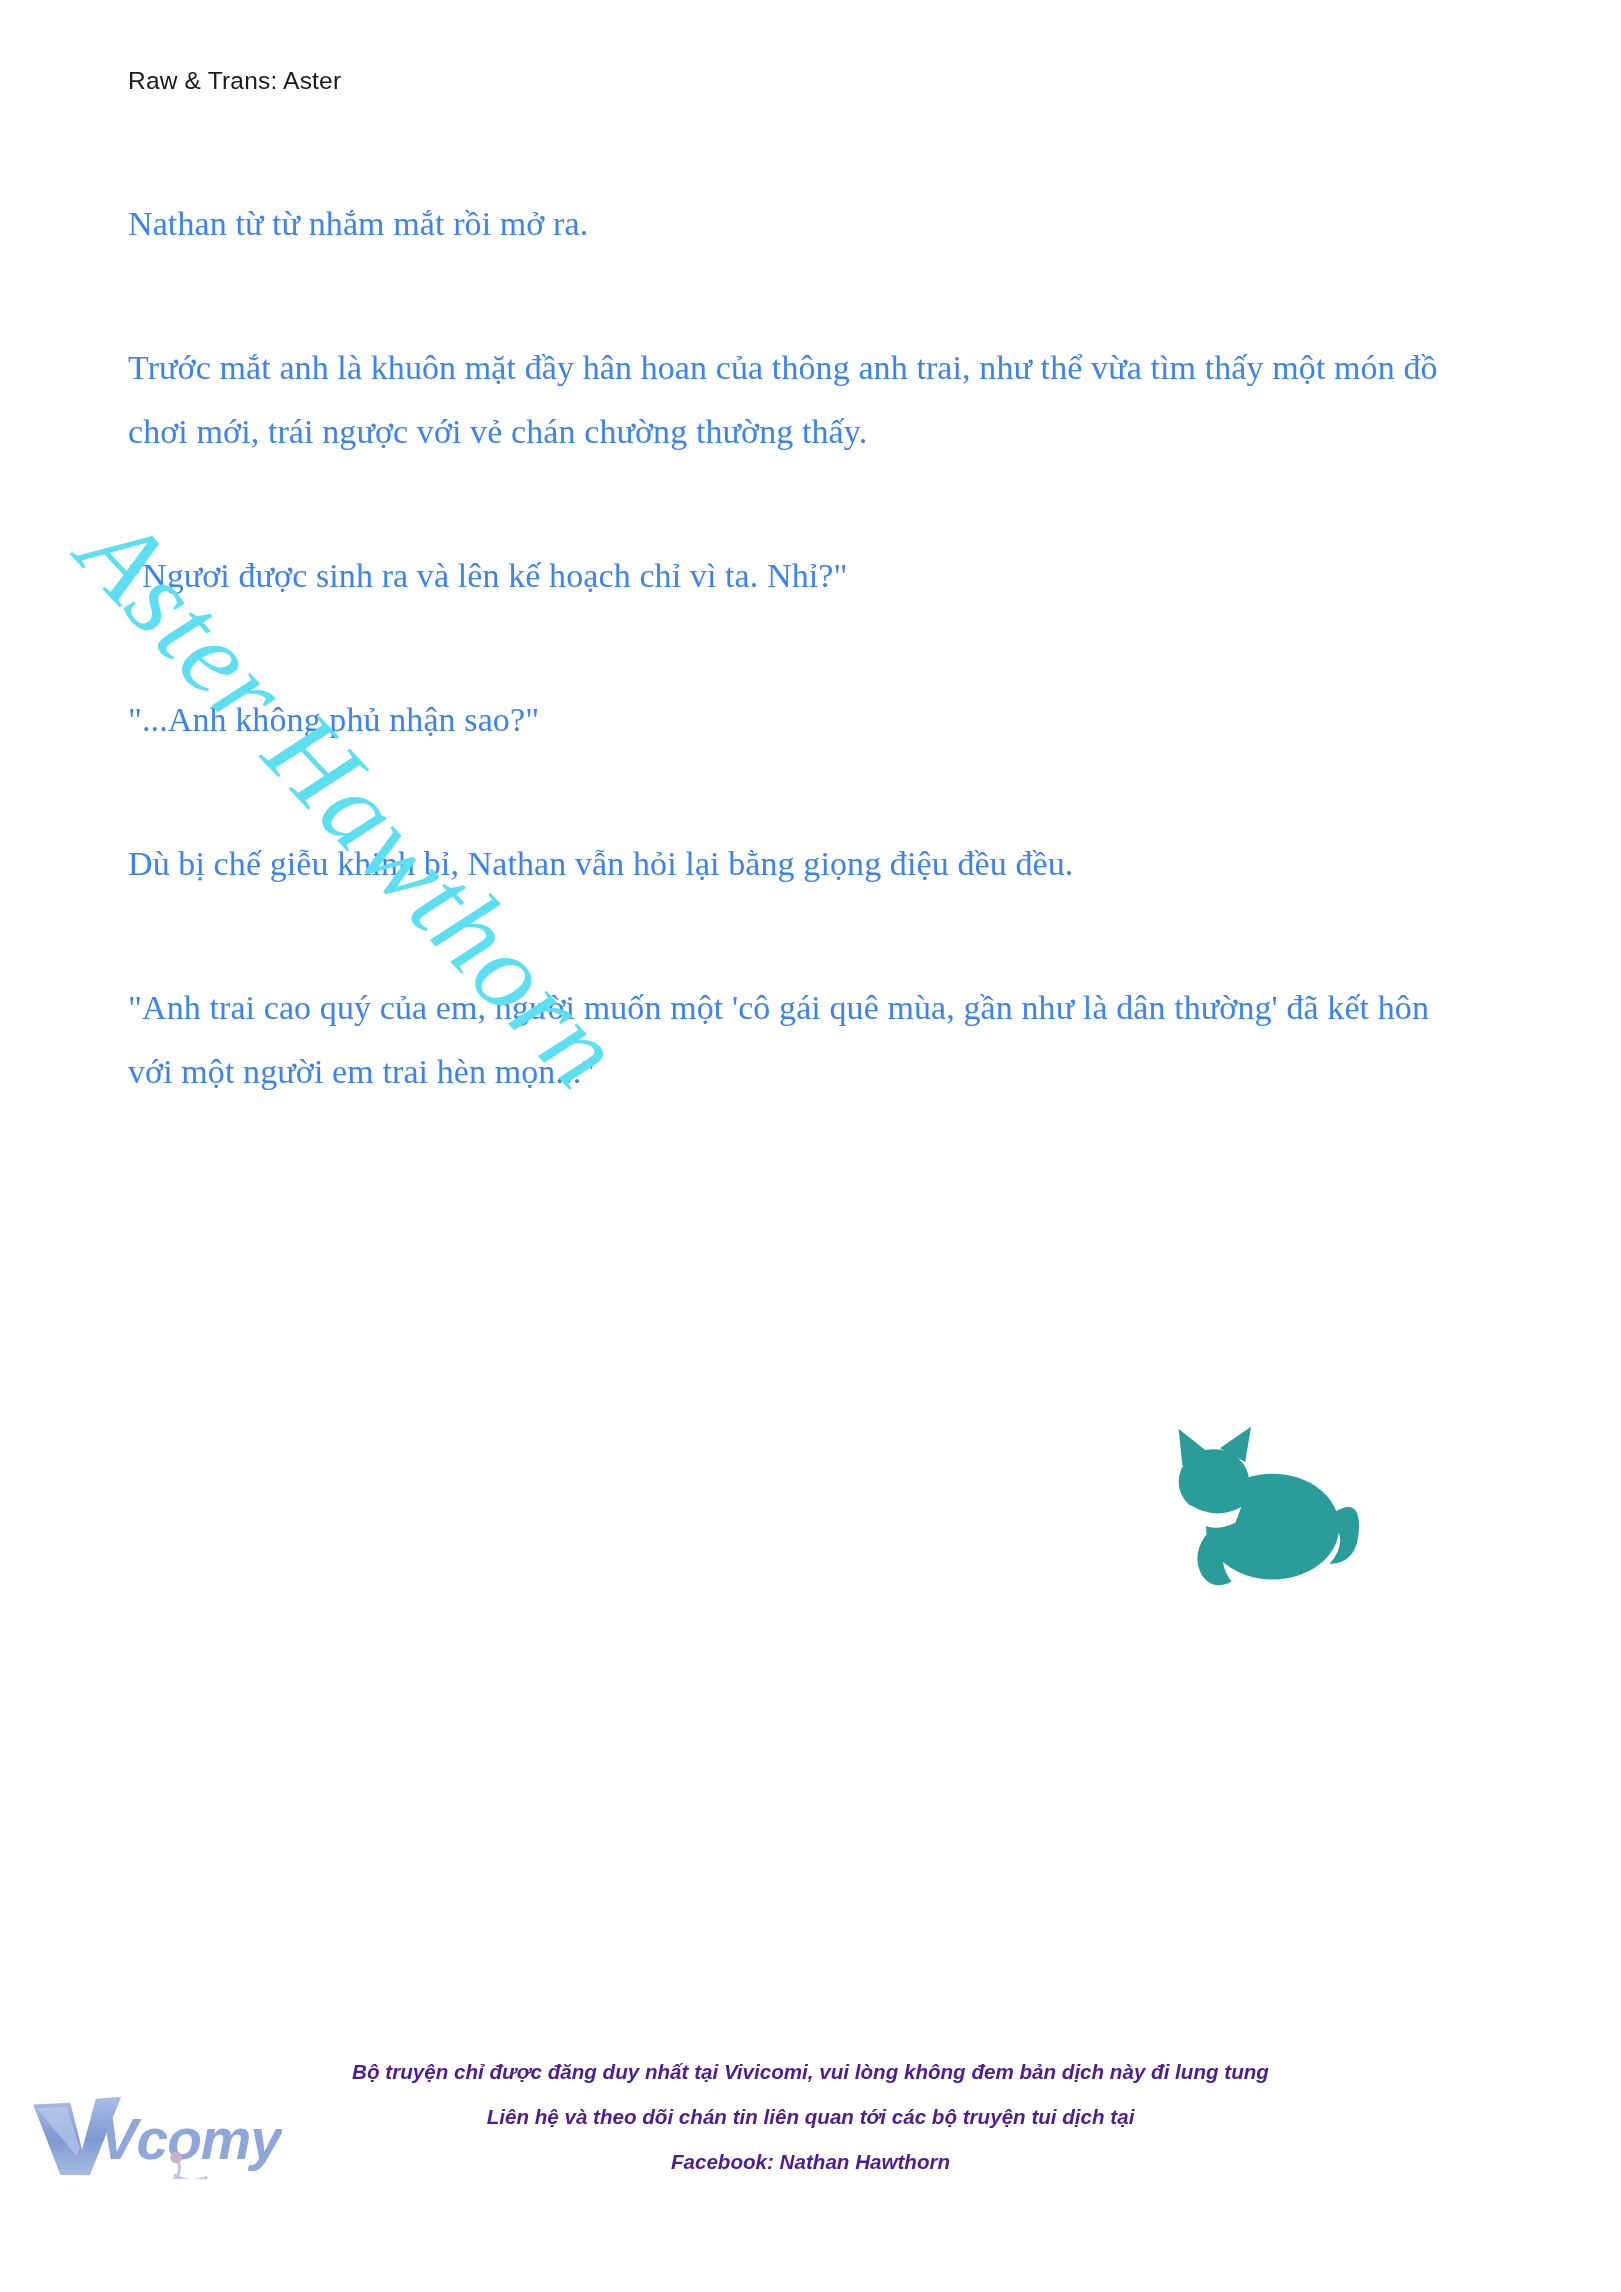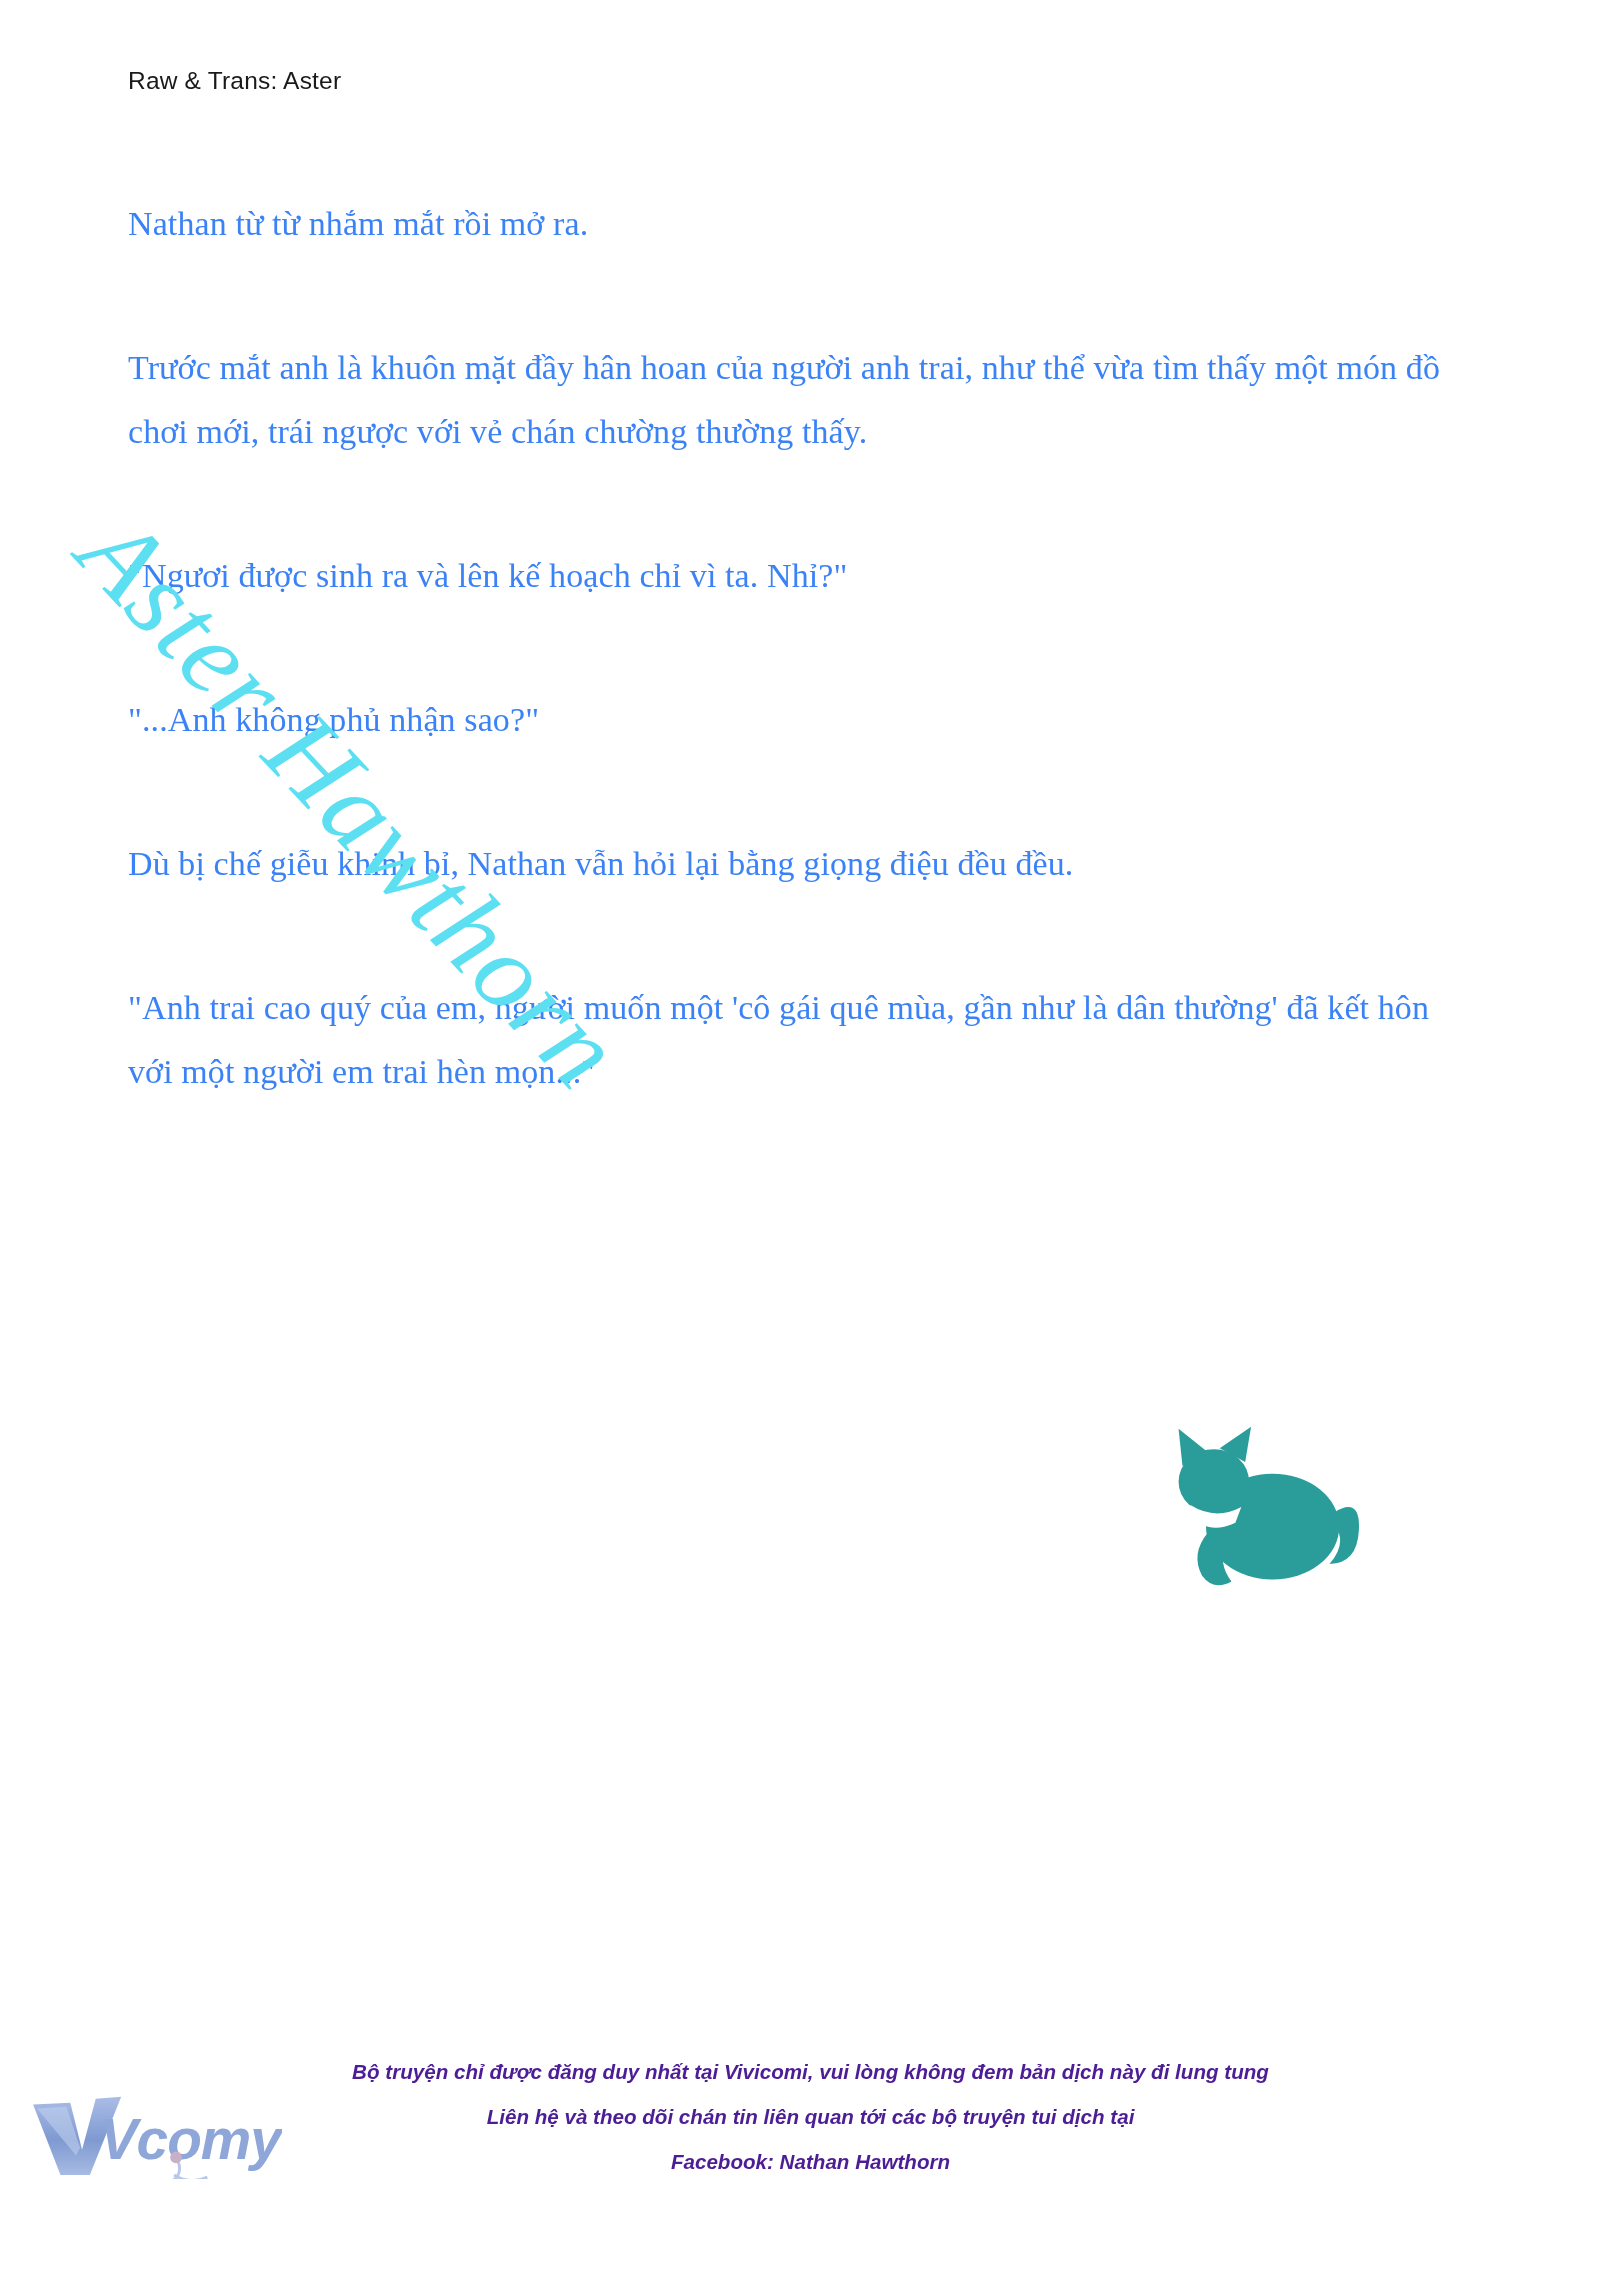--- a/index.html
+++ b/index.html
@@ -117,21 +117,21 @@
 </style>
 </head>
 <body>
 
 <div class="page">
 
   <div class="header">Raw &amp; Trans: Aster</div>
 
   <div class="content">
     <p class="para">Nathan từ từ nhắm mắt rồi mở ra.</p>
-    <p class="para">Trước mắt anh là khuôn mặt đầy hân hoan của người anh trai, như thể vừa tìm thấy một món đồ chơi mới, trái ngược với vẻ chán chường thường thấy.</p>
+    <p class="para">Trước mắt anh là khuôn mặt đầy hân hoan của thông anh trai, như thể vừa tìm thấy một món đồ chơi mới, trái ngược với vẻ chán chường thường thấy.</p>
     <p class="para">"Ngươi được sinh ra và lên kế hoạch chỉ vì ta. Nhỉ?"</p>
     <p class="para">"...Anh không phủ nhận sao?"</p>
     <p class="para">Dù bị chế giễu khinh bỉ, Nathan vẫn hỏi lại bằng giọng điệu đều đều.</p>
     <p class="para">"Anh trai cao quý của em, người muốn một 'cô gái quê mùa, gần như là dân thường' đã kết hôn với một người em trai hèn mọn..."</p>
   </div>
 
   <div class="watermark">
     <div class="watermark-text">Aster Hawthorn</div>
   </div>
 

